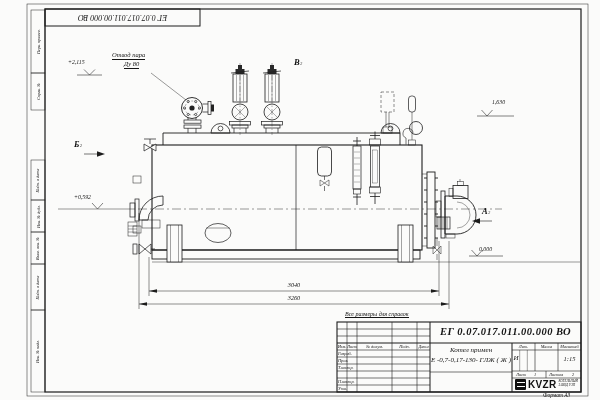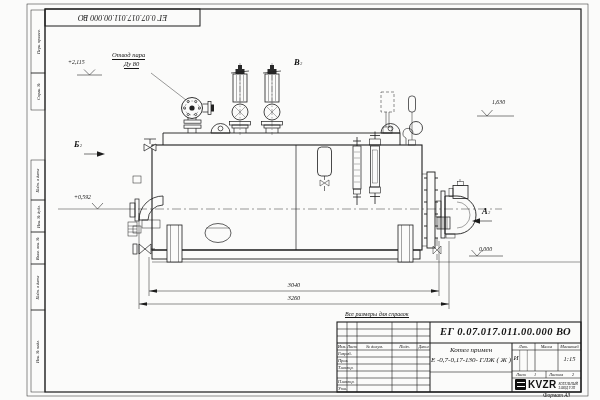--- a/index.html
+++ b/index.html
@@ -16,21 +16,21 @@
   .docnum{font-size:10.5px;font-weight:bold;width:151px;text-align:center;letter-spacing:0.5px;}
   .tbname{font-size:7px;width:82px;text-align:center;}
   .cell{font-size:4.3px;}
   .cellc{font-size:4.3px;text-align:center;}
   .rot180{display:flex;align-items:center;justify-content:center;}
   .rot180 span{transform:rotate(180deg);font-size:8px;font-style:italic;white-space:nowrap;}
   .mcell{position:absolute;display:flex;align-items:center;justify-content:center;}
   .mcell span{transform:rotate(-90deg);font-size:4.2px;font-style:italic;white-space:nowrap;}
   .scale{font-size:6.5px;width:23px;text-align:center;}
   .lit{font-size:7px;}
-  .logo{position:absolute;display:flex;align-items:flex-end;gap:2px;}
+  .logo{position:absolute;display:flex;align-items:flex-start;gap:2px;}
   .logomark{width:11px;height:11px;background:#101010;position:relative;border-radius:1px;}
   .logomark i{position:absolute;left:1.5px;right:1.5px;height:1.3px;background:#fbfbfa;}
   .logotext{font-size:10px;font-weight:bold;font-style:normal;letter-spacing:0.3px;font-family:"Liberation Sans",sans-serif;}
   .logosub{font-size:3.2px;font-style:italic;line-height:1.3;}
   .fmt{font-size:5.5px;}
 </style>
 </head>
 <body>
 
 <div class="page">

